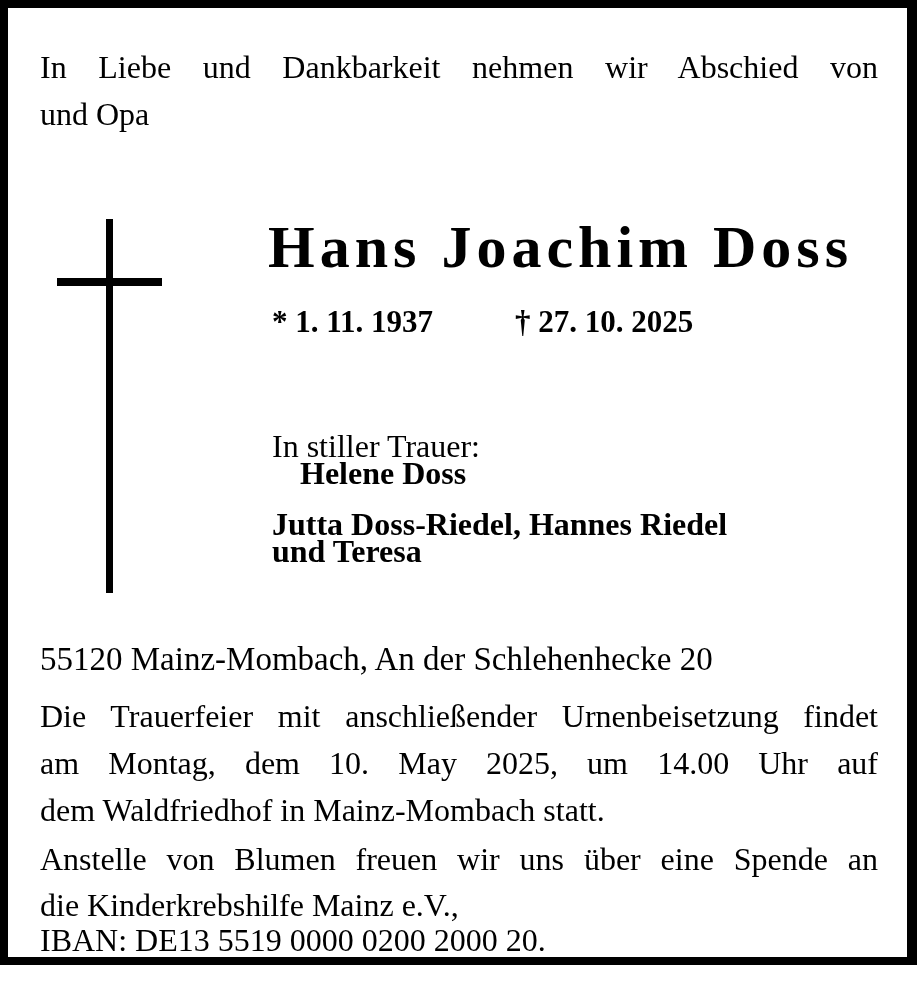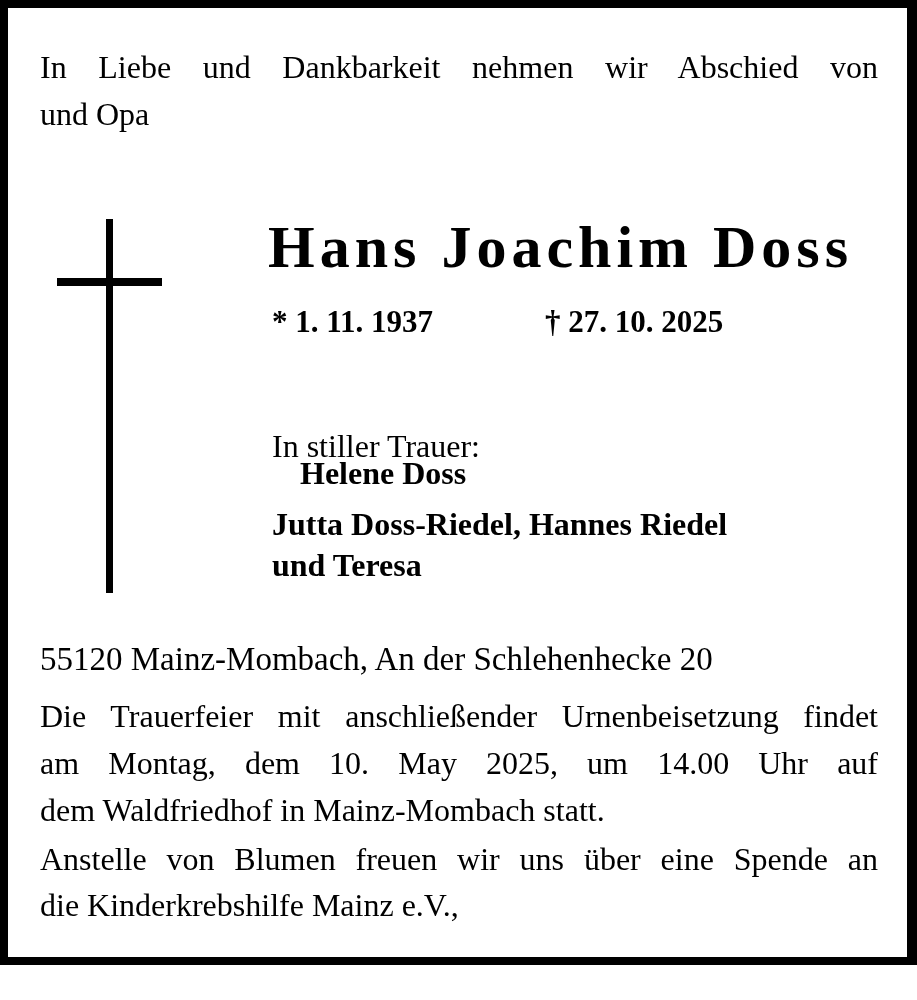--- a/index.html
+++ b/index.html
@@ -33,26 +33,26 @@
   .cross-v{left:106px;top:219px;width:7px;height:374px;background:var(--ink);}
   .cross-h{left:57px;top:278px;width:105px;height:8px;background:var(--ink);}
 
   .name{
     left:268px;top:214px;
     font-size:60px;font-weight:bold;
     line-height:66px;letter-spacing:5px;
     white-space:nowrap;
   }
   .dates{left:272px;top:298px;font-size:31px;font-weight:bold;line-height:47px;white-space:nowrap;}
-  .dates .birth{margin-right:112px;}
+  .dates .birth{margin-right:82px;}
 
   .trauer{left:272px;top:394px;font-size:32px;line-height:47px;margin-top:29px;}
   .mourner1{left:272px;top:450px;font-size:32px;line-height:47px;margin-left:28px;}
   .mourner2{left:272px;top:501px;font-size:32px;line-height:47px;}
-  .mourner3{left:272px;top:542px;font-size:32px;line-height:47px;text-align:right;}
+  .mourner3{left:272px;top:528px;font-size:32px;line-height:47px;text-align:right;}
 
   .address{left:40px;top:636px;font-size:33px;line-height:47px;white-space:nowrap;}
 
   .funeral{left:40px;top:693px;width:838px;font-size:32px;}
   .donation{left:40px;top:836px;width:838px;font-size:32px;}
   .donation .line{line-height:46px;}
   .iban{left:40px;top:917px;font-size:32px;line-height:47px;white-space:nowrap;}
 </style>
 </head>
 <body>
@@ -86,14 +86,15 @@
     <div class="line jfull">Die Trauerfeier mit anschließender Urnenbeisetzung findet</div>
     <div class="line jfull">am Montag, dem 10. May 2025, um 14.00 Uhr auf</div>
     <div class="line">dem Waldfriedhof in Mainz-Mombach statt.</div>
   </div>
 
   <div class="abs donation">
     <div class="line jfull">Anstelle von Blumen freuen wir uns über eine Spende an</div>
     <div class="line">die Kinderkrebshilfe Mainz e.V.,</div>
   </div>
 
+  <div class="abs iban">IBAN: DE13 5519 0000 0200 2000 20.</div>
 
 </div>
 
 </body></html>

